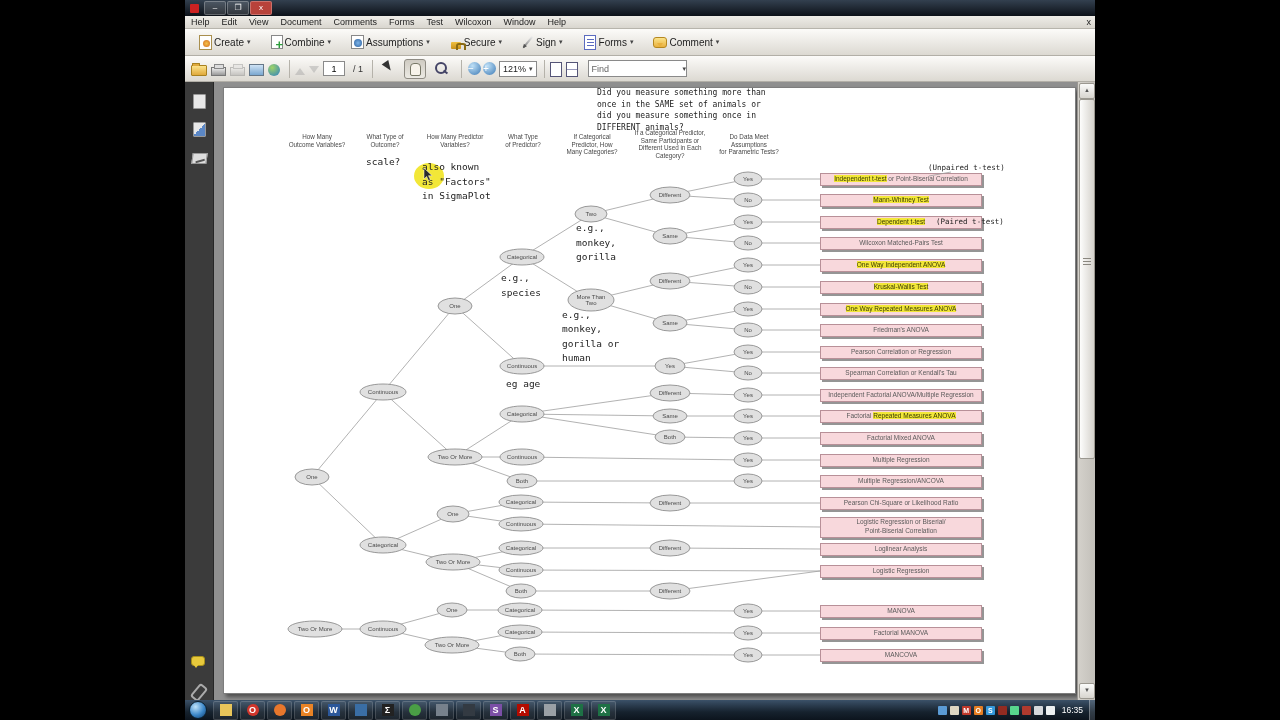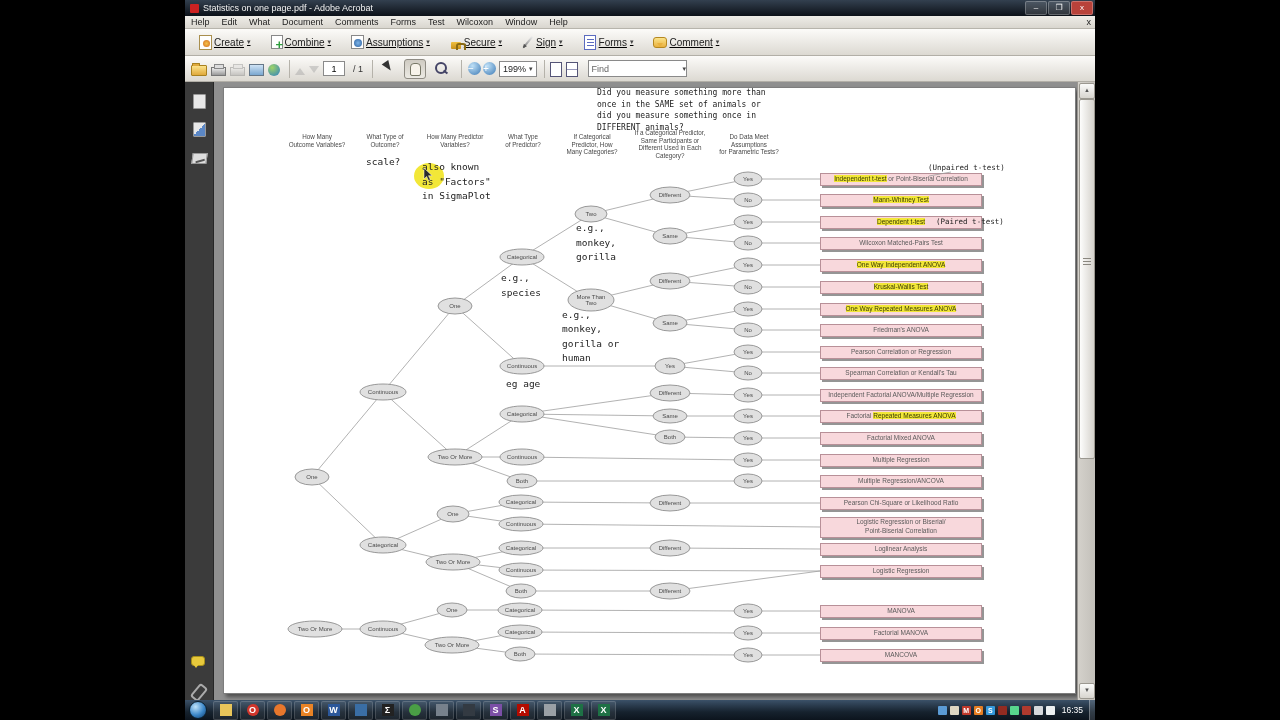--- a/index.html
+++ b/index.html
@@ -19,21 +19,21 @@
 
   
   .menubar{position:absolute;left:0;top:16px;width:100%;height:13px;background:linear-gradient(#efede8,#d9d6cf);
     border-bottom:1px solid #b7b4ac;display:flex;align-items:center;font-size:9px;color:#222;box-sizing:border-box;}
   .menu-item{padding:0 6px;height:100%;line-height:13px;}
   .doc-close{margin-left:auto;margin-right:4px;font-size:9px;color:#222;}
 
   
   .toolbar{position:absolute;left:0;width:100%;background:linear-gradient(#fcfbf9,#dcd9d2);
     border-bottom:1px solid #b2afa7;display:flex;align-items:center;box-sizing:border-box;}
-  #toolbar1{top:29px;height:27px;padding-left:8px;text-decoration:underline;}
+  #toolbar1{top:29px;height:27px;padding-left:8px;}
   #toolbar2{top:56px;height:26px;padding-left:6px;}
   .tbtn{display:flex;align-items:center;margin-right:10px;font-size:10px;color:#222;padding:2px 4px;border-radius:3px;}
   .tico{width:16px;height:16px;margin-right:4px;position:relative;display:inline-block;}
   .caret{font-size:7px;color:#444;margin-left:3px;}
 
   
   .ic-page{background:#fff;border:1px solid #a98f4e;width:11px;height:13px;margin:1px 2px;}
   .ic-page::after{content:"";position:absolute;left:3px;top:4px;width:7px;height:7px;border-radius:50%;
     background:radial-gradient(#f5c24b,#d2691e);}
   .ic-plus{background:#fff;border:1px solid #888;width:10px;height:12px;margin:1px 2px;}
@@ -138,32 +138,31 @@
   .clock{color:#fff;font-size:8.5px;margin:0 6px 0 4px;}
   .show-desktop{width:5px;height:20px;background:rgba(255,255,255,.12);border-left:1px solid rgba(255,255,255,.3);}
 </style>
 </head>
 <body>
 
 <div id="stage">
 
   <div class="titlebar">
     <span class="app-ico"></span>
-    <span class="title-text">Statistics on one page.pdf - Adobe Acrobat</span>
     <span class="winbtns">
       <span class="wb">–</span>
       <span class="wb">❐</span>
       <span class="wb close">x</span>
     </span>
   </div>
 
   <div class="menubar" id="menubar">
       <span class="menu-item">Help</span>
       <span class="menu-item">Edit</span>
-      <span class="menu-item">What</span>
+      <span class="menu-item">View</span>
       <span class="menu-item">Document</span>
       <span class="menu-item">Comments</span>
       <span class="menu-item">Forms</span>
       <span class="menu-item">Test</span>
       <span class="menu-item">Wilcoxon</span>
       <span class="menu-item">Window</span>
       <span class="menu-item">Help</span>
       <span class="doc-close">x</span>
     </div>
 
@@ -223,21 +222,21 @@
     <span class="t2 toolbtn active">
         <span class="ic-hand"></span>
       </span>
     <span class="t2 toolbtn">
         <span class="ic-loupe"></span>
       </span>
     <span class="sep"></span>
     <span class="t2 zoomcircle">−</span>
     <span class="t2 zoomcircle">+</span>
     <span class="t2 zoombox">
-      <span>199%</span>
+      <span>121%</span>
       <span class="caret">▾</span>
     </span>
     <span class="sep"></span>
     <span class="t2 ic-view1"></span>
     <span class="t2 ic-view2"></span>
     <span class="findwrap">
       <input placeholder="Find" style="">
       <span class="caret">▾</span>
     </span>
   </div>

